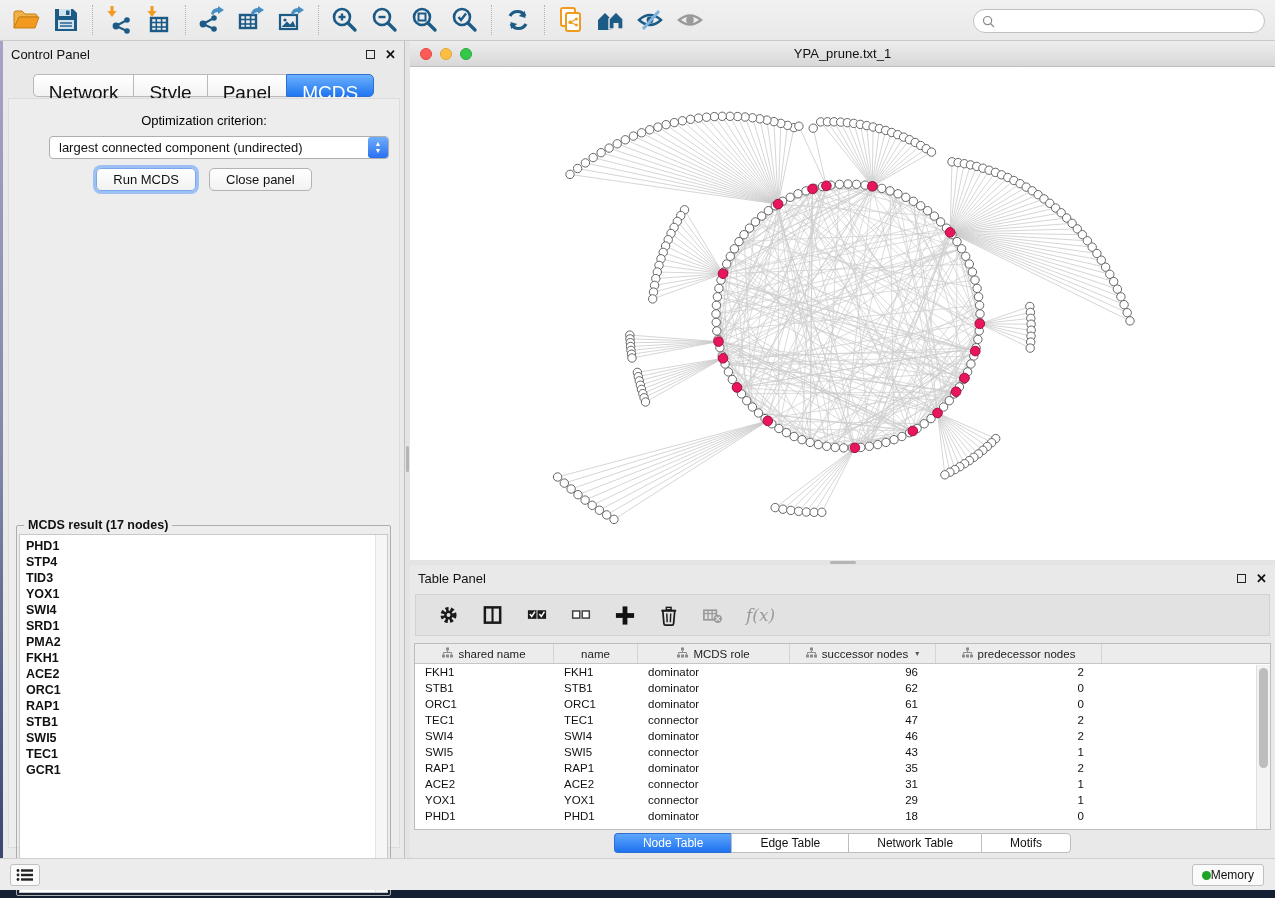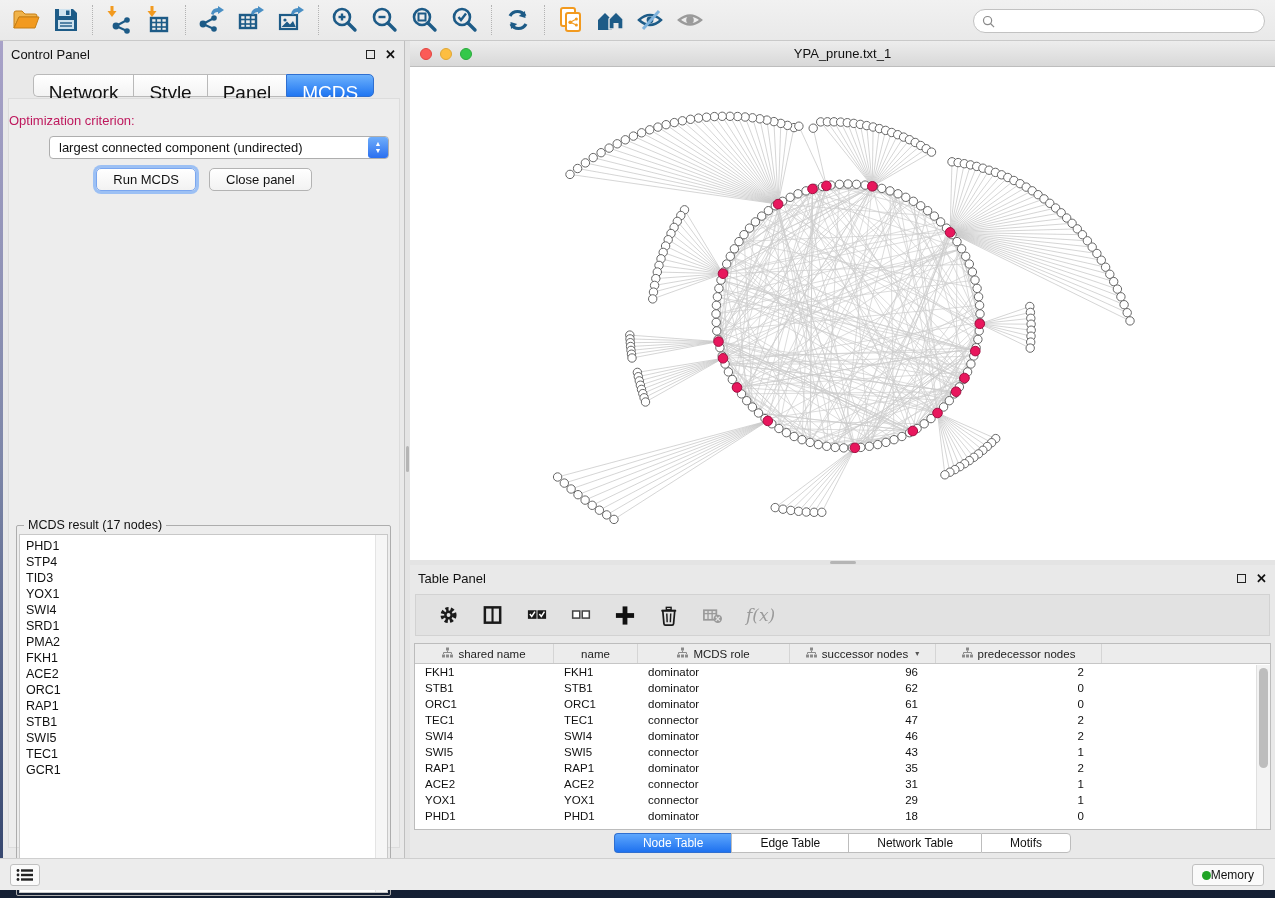--- a/index.html
+++ b/index.html
@@ -34,35 +34,35 @@
 
   .seg { display:flex; justify-content:center; margin-top:7px; }
   .seg button { height:23px; padding:7px 15px; font-size:19px; font-family:inherit;
     background:linear-gradient(180deg,#ffffff,#f3f3f3); border:1px solid #b9b9b9; border-right:none; color:#111; }
   .seg button:first-child { border-radius:5px 0 0 5px; }
   .seg button:last-child { border-radius:0 5px 5px 0; border-right:1px solid #b9b9b9; }
   .seg button.active { background:linear-gradient(180deg,#6cb1fc,#2076f2); color:#fff; border-color:#2f6fd0; }
 
   .cp-content { position:absolute; left:5px; top:57px; width:392px; height:750px;
     background:#ededed; border:1px solid #dcdcdc; }
-  .opt-label { margin-top:14px; font-size:13px; color:#be185d; }
+  .opt-label { text-align:center; margin-top:14px; font-size:13px; color:#000000; }
   .combo { position:absolute; left:40px; top:37px; width:340px; height:23px; background:#fff;
     border:1px solid #aeaeae; border-radius:4px; display:flex; align-items:center; }
   .combo-text { flex:1; padding-left:9px; font-size:13px; color:#111; white-space:nowrap; overflow:hidden; }
   .combo-cap { width:20px; height:21px; margin-right:0px; border-radius:3px;
     background:linear-gradient(180deg,#70aefa,#2a6ff0); display:flex; flex-direction:column;
     align-items:center; justify-content:center; gap:1px; }
   .combo-cap span { color:#fff; font-size:7px; line-height:6px; }
   .btn-row { position:absolute; left:0; top:69px; width:100%; display:flex; justify-content:center; gap:13px; }
   .mac-btn { height:23px; padding:0 16px; font-size:13px; font-family:inherit; color:#111;
     background:linear-gradient(180deg,#ffffff,#f2f2f2); border:1px solid #b3b3b3; border-radius:5px; }
   .mac-btn.focused { box-shadow:0 0 0 3px rgba(90,155,250,.55); border-color:#7aa6ef; }
 
   .groupbox { position:absolute; left:7px; top:426px; width:375px; height:371px;
-    border:1px solid #adadad; border-radius:2px; }
+    border:1px solid #adadad; border-radius:2px;font-weight:bold; }
   .groupbox-title { position:absolute; left:7px; top:-8px; background:#ededed; padding:0 4px; font-size:12.5px; color:#111; }
   .mcds-list { position:absolute; left:2px; top:8px; right:2px; bottom:2px; background:#fff;
     border:1px solid #c8c8c8; overflow:hidden; }
   .mcds-list .row { font-size:12.5px; line-height:16px; padding-left:6px; color:#111; }
   .mcds-scroll { position:absolute; right:0; top:0; bottom:0; width:12px; background:#f6f6f6; border-left:1px solid #e4e4e4; }
 
   
   .vsplit { position:absolute; left:405px; top:41px; width:5px; height:817px; background:#e4e4e4; }
   .vsplit .dot, .hsplit .dot { position:absolute; background:#b5b5b5; border-radius:2px; }
   .hsplit { position:absolute; left:410px; top:560px; width:865px; height:5px; background:#e4e4e4; }

